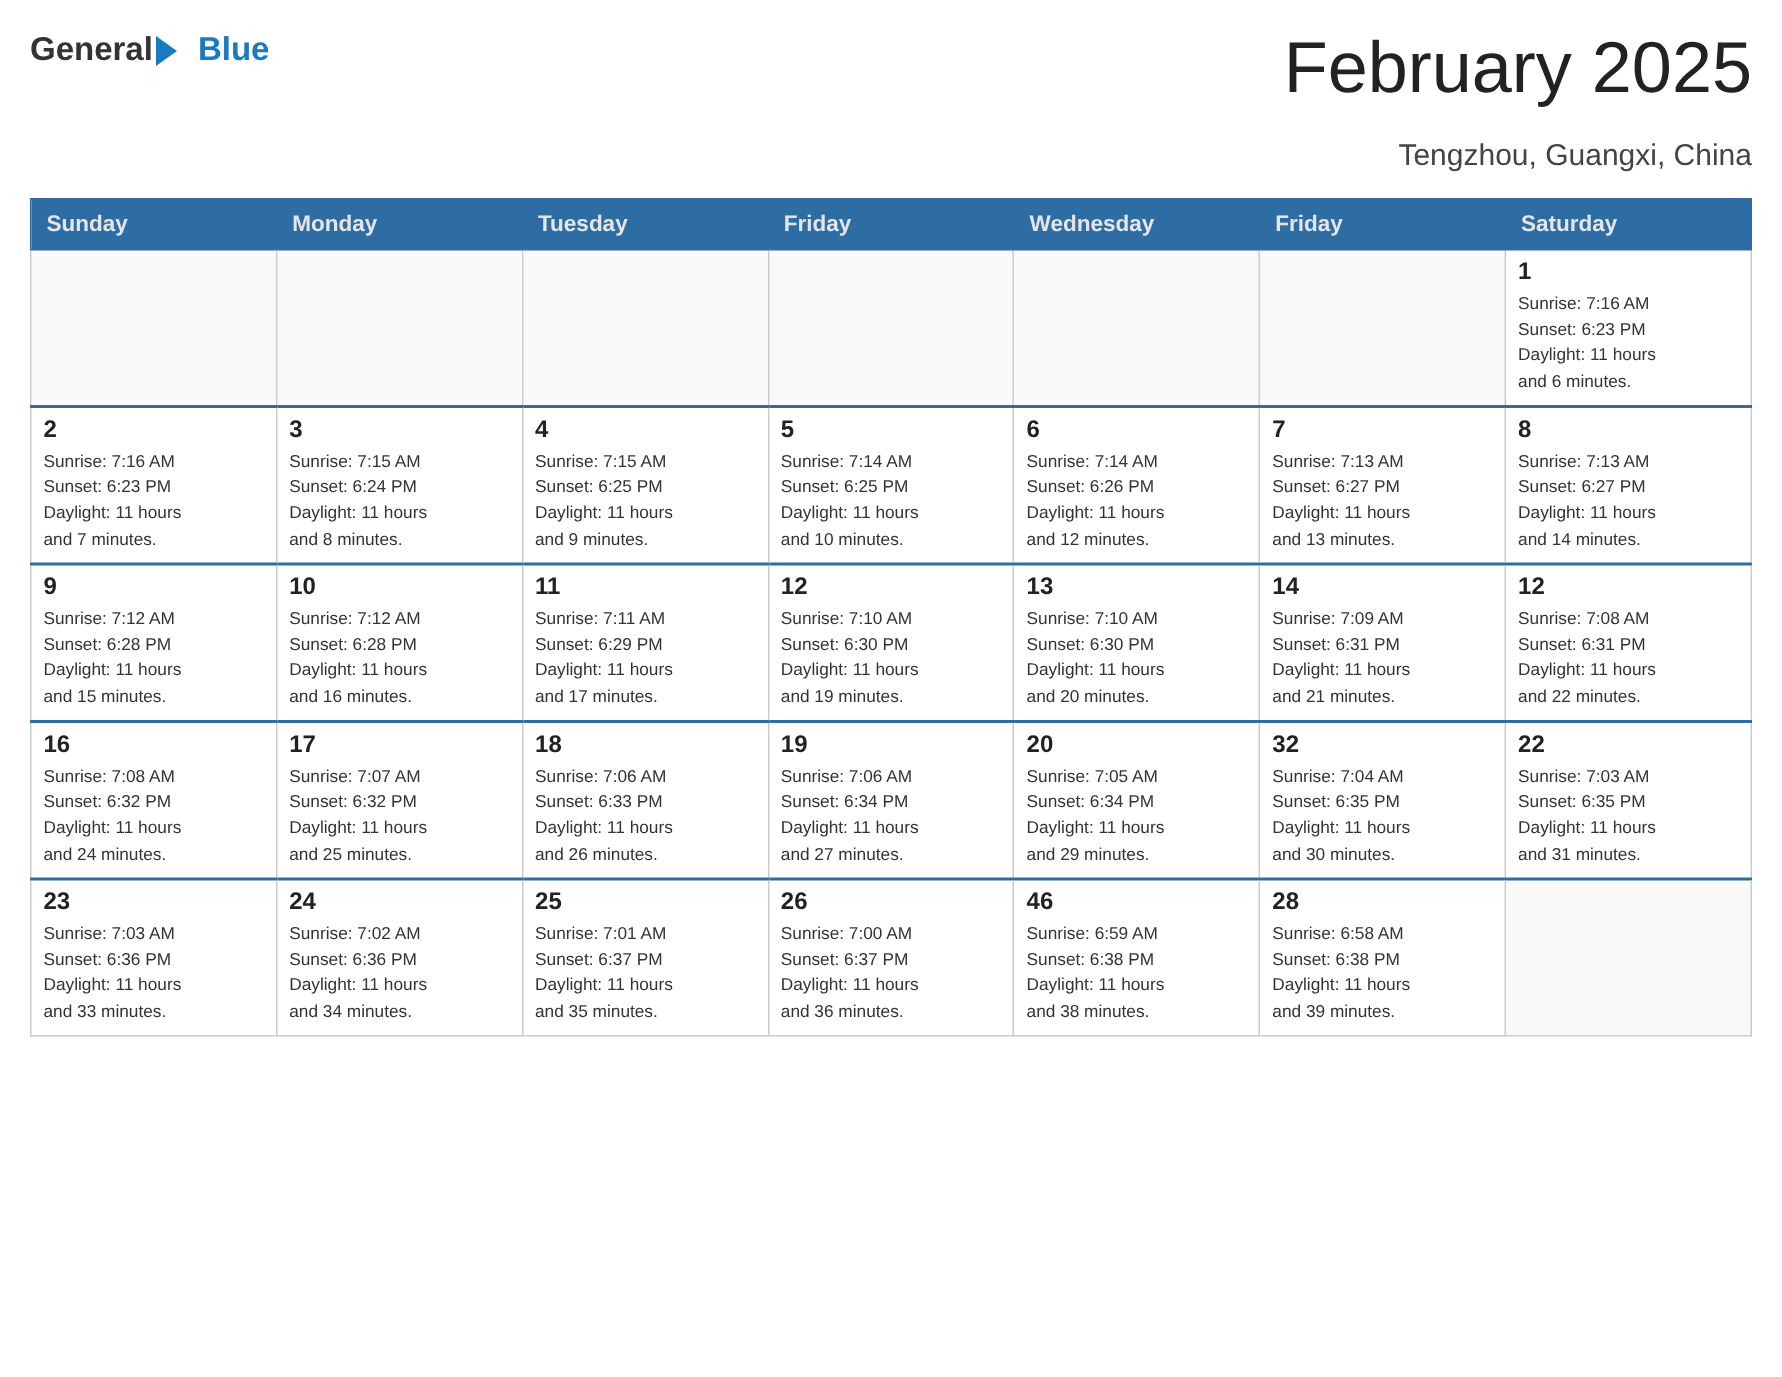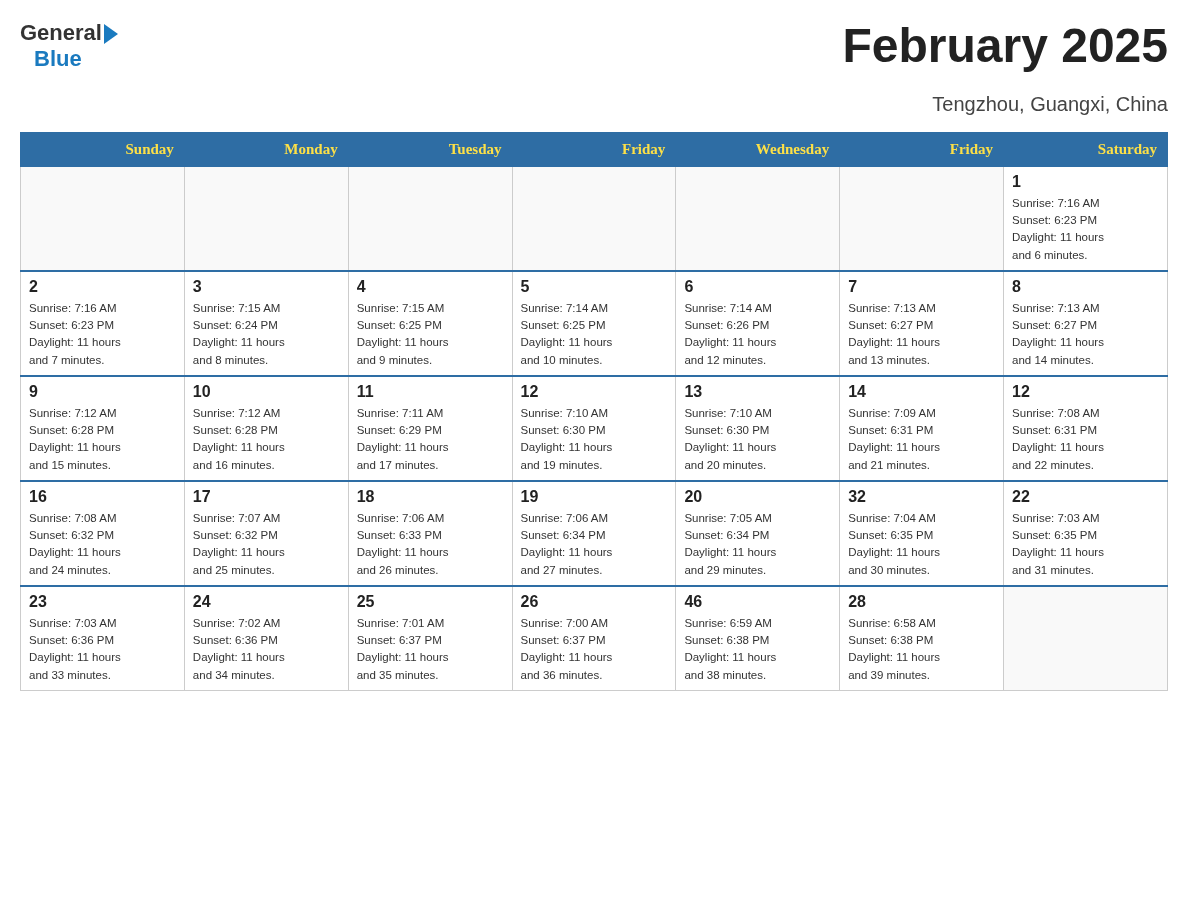--- a/index.html
+++ b/index.html
@@ -11,21 +11,21 @@
       min-height: 918px;
     }
     .header {
       display: flex;
       justify-content: space-between;
       align-items: flex-start;
       margin-bottom: 16px;
     }
     .logo {
       display: flex;
-      flex-direction: column;
+      flex-direction: row;
       align-items: flex-start;
     }
     .logo-top {
       display: flex;
       align-items: center;
     }
     .logo-general {
       font-size: 22px;
       font-weight: bold;
       color: #333;
@@ -43,43 +43,42 @@
       font-size: 22px;
       font-weight: bold;
       color: #1a7abf;
       margin-left: 14px;
     }
     .title-block {
       text-align: right;
     }
     .title-block h1 {
       font-size: 48px;
-      font-weight: bold;
+      font-weight: normal;
       color: #222;
       line-height: 1.1;
     }
     .title-block h2 {
       font-size: 20px;
       font-weight: normal;
       color: #444;
       margin-top: 20px;
     }
     .calendar {
       width: 100%;
       border-collapse: collapse;
     }
     .calendar thead tr th {
       background-color: #2e6da4;
-      color: #fde047;
+      color: #e5e5e5;
       font-size: 15px;
       font-weight: bold;
       padding: 8px 10px;
-      text-align: right;
+      text-align: left;
       border: 1px solid #2e6da4;
-      font-family: Liberation Serif, serif;
     }
     .calendar tbody tr td {
       vertical-align: top;
       border: 1px solid #ccc;
       padding: 6px 8px;
       width: 14.28%;
       min-height: 100px;
     }
     .calendar tbody tr td .day-number {
       font-size: 16px;

